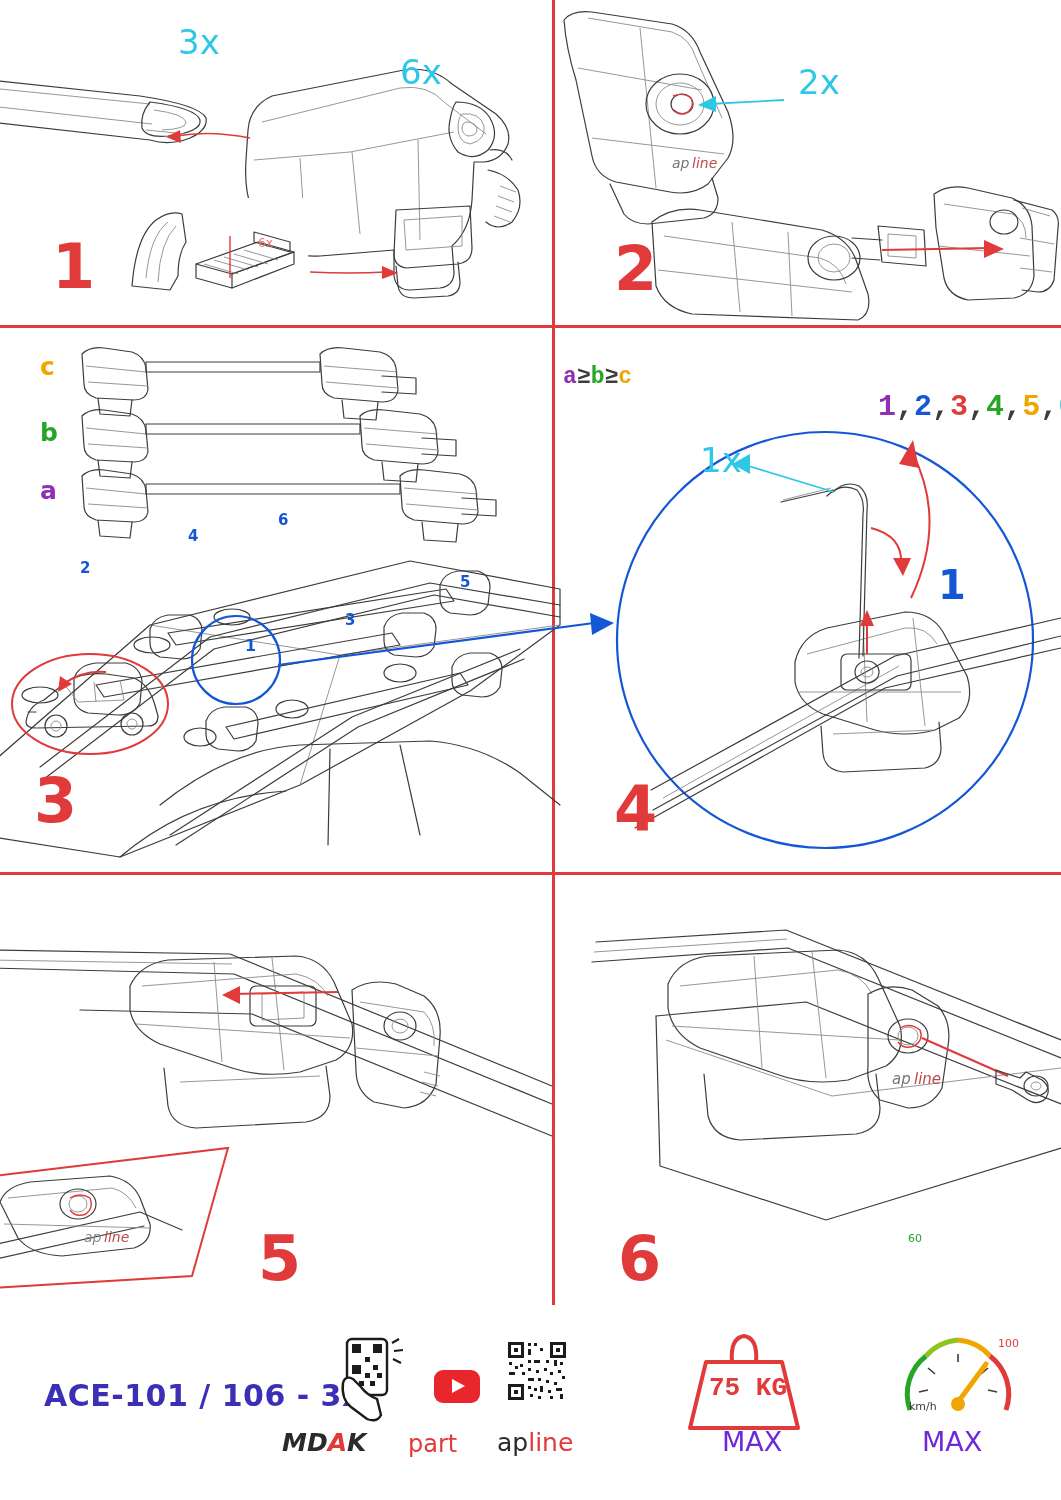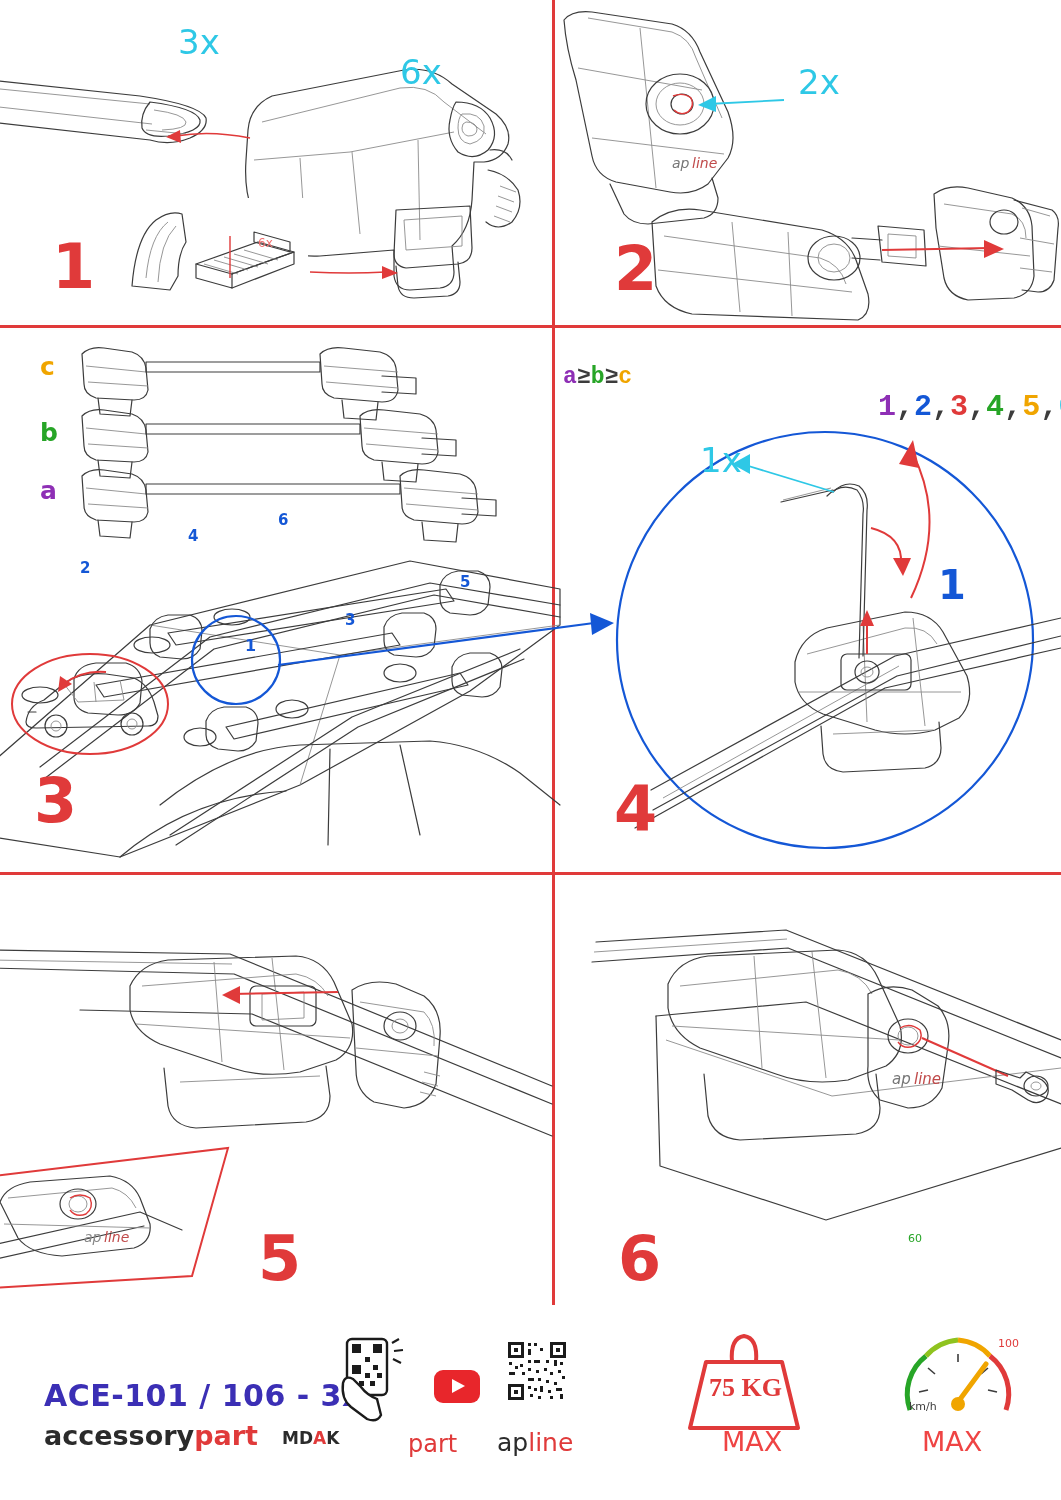--- a/index.html
+++ b/index.html
@@ -90,39 +90,39 @@
   }
   .brand {
     position:absolute; left:44px; top:1420px;
     font-family:"DejaVu Sans", sans-serif; font-weight:bold; font-size:27px;
   }
   .brand .accessory { color:#2b2b2b; }
   .brand .part { color:#e03a3a; }
 
   .logo-mdak {
     position:absolute; left:282px; top:1428px;
-    font-family:"DejaVu Sans", sans-serif; font-weight:bold; font-size:17px; color:#2b2b2b;
+    font-family:"DejaVu Sans", sans-serif; font-weight:bold; font-size:25px; color:#2b2b2b;font-style:italic;
   }
   .logo-mdak .a { color:#e03a3a; }
   .logo-ipqi {
     position:absolute; left:408px; top:1430px;
     font-family:"DejaVu Sans", sans-serif; font-size:24px; color:#e03a3a;
   }
   .logo-apline {
     position:absolute; left:497px; top:1428px;
     font-family:"DejaVu Sans", sans-serif; font-size:25px; color:#2b2b2b;
   }
   .logo-apline .line { color:#e03a3a; }
 
   .maxlabel {
-    position:absolute; font-family:"DejaVu Sans", sans-serif; font-size:27px; color:#ef4444;
+    position:absolute; font-family:"DejaVu Sans", sans-serif; font-size:27px; color:#6d28d9;
     font-weight:500;
   }
   .kgtext {
-    position:absolute; font-family:Liberation Serif, serif; font-weight:bold;
+    position:absolute; font-family:Liberation Mono, monospace; font-weight:bold;
     font-size:26px; color:#e03a3a;
   }
   .kmh {
     position:absolute; font-family:"DejaVu Sans", sans-serif; font-size:11px; color:#3c3c3c;
   }
   .speedtick {
     position:absolute; font-family:"DejaVu Sans", sans-serif; font-size:11px;
   }
 
   .yt {
@@ -516,23 +516,20 @@
         <ellipse class="ln" cx="480" cy="196" rx="12" ry="10" fill="#fff"></ellipse>
         <ellipse class="lnl" cx="480" cy="196" rx="5" ry="4"></ellipse>
       </g>
     </svg>
   </div>
   <div class="step-num" style="left:618px; top:1228px;">6</div>
 
   <div class="footer"></div>
 
   <div class="prodcode">ACE-101 / 106 - 3X</div>
-  <div class="brand">
-    <span class="accessory">accessory</span><span class="part">part</span>
-  </div>
 
   <div class="svgbox" style="left:337px; top:1337px; width:76px; height:86px;">
     <svg width="76" height="86" viewBox="0 0 76 86">
       <rect x="10" y="2" width="40" height="56" rx="5" fill="#fff" stroke="#1b1b1b" stroke-width="2.4"></rect>
       <g fill="#1b1b1b">
         <rect x="15" y="7" width="9" height="9"></rect>
           <rect x="36" y="7" width="9" height="9"></rect>
         <rect x="15" y="28" width="9" height="9"></rect>
           <rect x="28" y="20" width="5" height="5"></rect>
         <rect x="36" y="28" width="5" height="5"></rect>

